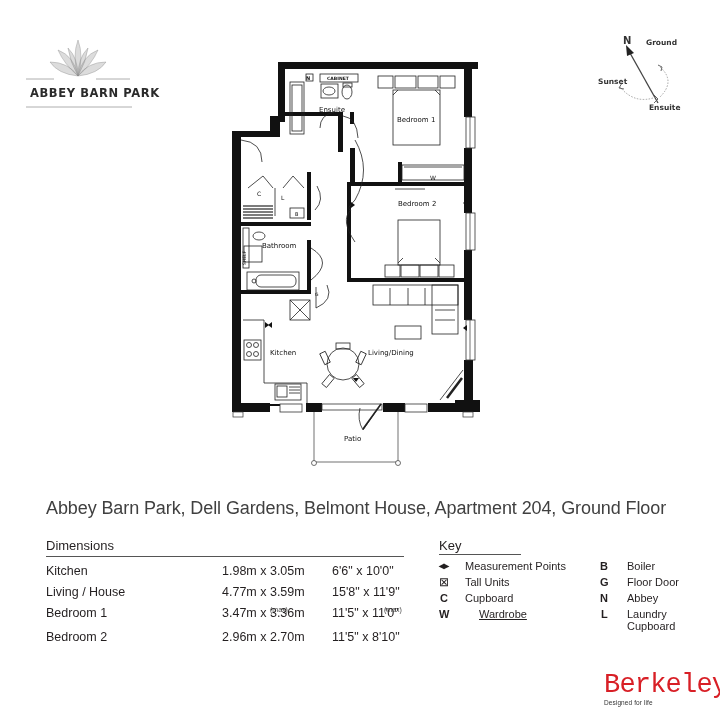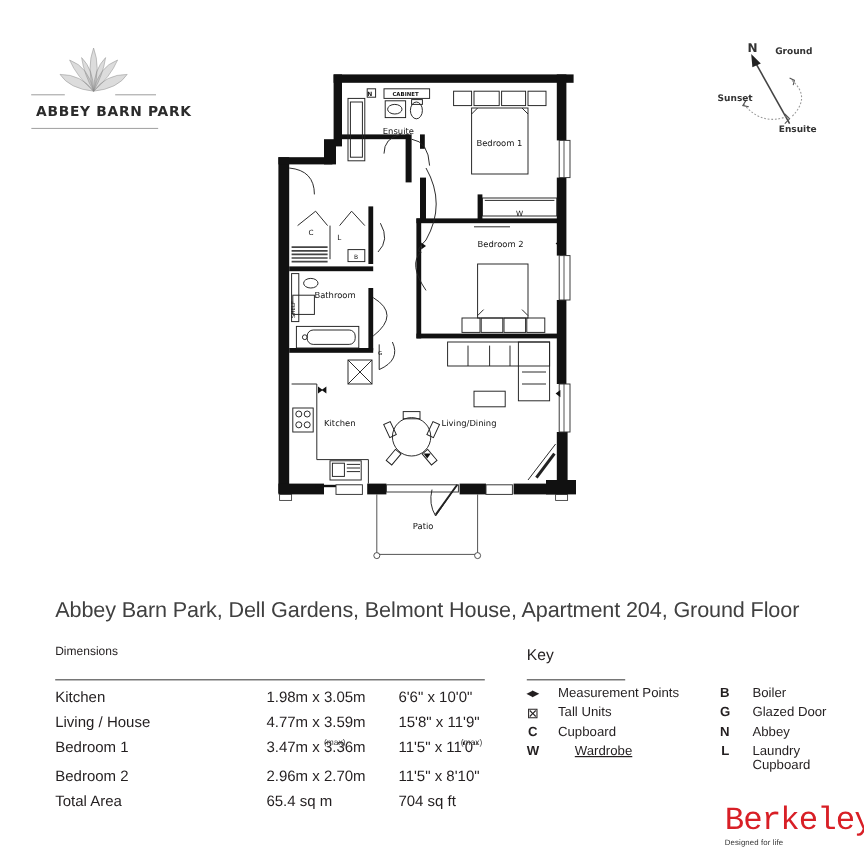--- a/index.html
+++ b/index.html
@@ -5,28 +5,28 @@
   html, body { margin:0; padding:0; background:#ffffff; }
   body { width:720px; height:720px; position:relative; overflow:hidden; font-family:"Liberation Sans", sans-serif; color:#231f20; }
   .abs { position:absolute; }
   .logo { left:20px; top:34px; width:150px; height:80px; }
   .logo-text { position:absolute; left:10px; top:52px; font-family:"DejaVu Sans", sans-serif; font-weight:bold; font-size:11.5px; letter-spacing:0.6px; color:#2b2b2b; }
   .compass { left:590px; top:25px; width:110px; height:95px; }
   .compass-label { position:absolute; font-family:"DejaVu Sans", sans-serif; font-size:7.5px; font-weight:bold; color:#333; }
   .plan { left:225px; top:55px; width:270px; height:420px; }
   .title { left:46px; top:498px; font-size:18px; color:#404040; white-space:nowrap; letter-spacing:-0.1px; }
   .dims { left:46px; top:538px; width:358px; }
-  .dims-head { font-size:10px; padding-bottom:17px; border-bottom:1px solid #555; margin-bottom:4px; }
+  .dims-head { font-size:13px; padding-bottom:3px; border-bottom:1px solid #555; margin-bottom:4px; }
   .dim-row { position:relative; height:21px; font-size:12.5px; }
   .dim-row.tall { height:24px; }
   .dim-row span { position:absolute; top:3px; }
   .c1 { left:0; } .c2 { left:176px; } .c3 { left:286px; }
   .max { position:absolute; font-size:7px; color:#444; top:17px; }
   .key { left:439px; top:538px; width:260px; }
-  .key-head { font-size:13px; padding-bottom:13px; border-bottom:1px solid #555; width:82px; margin-bottom:5px; }
+  .key-head { font-size:13px; padding-bottom:1px; border-bottom:1px solid #555; width:82px; margin-bottom:5px; }
   .key-row { position:absolute; font-size:11px; }
   .sym { font-weight:bold; font-size:11px; }
   .brand { left:604px; top:672px; }
   .brand-name { font-family:Liberation Mono, monospace; font-size:27px; color:#d81f26; letter-spacing:-0.8px; line-height:27px; }
   .brand-tag { font-size:6.5px; color:#333; margin-top:0px; letter-spacing:0.1px; }
   svg text { font-family:"DejaVu Sans", sans-serif; }
 </style>
 </head>
 <body>
 
@@ -273,42 +273,37 @@
     <span class="c2">3.47m x 3.36m</span>
     <span class="c3">11'5" x 11'0"</span>
     <span class="max" style="left:224px">(max)</span>
     <span class="max" style="left:338px">(max)</span>
   </div>
   <div class="dim-row">
     <span class="c1">Bedroom 2</span>
     <span class="c2">2.96m x 2.70m</span>
     <span class="c3">11'5" x 8'10"</span>
   </div>
-  <div class="dim-row">
-    <span class="c1">Total Area</span>
-    <span class="c2">65.4 sq m</span>
-    <span class="c3">704 sq ft</span>
-  </div>
 </div>
 
 <div class="abs key">
   <div class="key-head">Key</div>
   <div style="position:relative;height:80px;">
     <span class="key-row sym" style="left:0;top:0;font-size:10px;">◂▸</span>
     <span class="key-row" style="left:26px;top:0;">Measurement Points</span>
     <span class="key-row" style="left:0;top:15px;font-size:12px;">⊠</span>
     <span class="key-row" style="left:26px;top:16px;text-align:center;">Tall Units</span>
     <span class="key-row sym" style="left:1px;top:32px;">C</span>
     <span class="key-row" style="left:26px;top:32px;">Cupboard</span>
     <span class="key-row sym" style="left:0;top:48px;">W</span>
     <span class="key-row" style="left:40px;top:48px;text-decoration:underline;">Wardrobe</span>
     <span class="key-row sym" style="left:161px;top:0;">B</span>
     <span class="key-row" style="left:188px;top:0;">Boiler</span>
     <span class="key-row sym" style="left:161px;top:16px;">G</span>
-    <span class="key-row" style="left:188px;top:16px;">Glazed Door</span>
+    <span class="key-row" style="left:188px;top:16px;">Floor Door</span>
     <span class="key-row sym" style="left:161px;top:32px;">N</span>
     <span class="key-row" style="left:188px;top:32px;">Abbey</span>
     <span class="key-row sym" style="left:162px;top:48px;">L</span>
     <span class="key-row" style="left:188px;top:48px;width:52px;line-height:12px;">Laundry Cupboard</span>
   </div>
 </div>
 
 <div class="abs brand">
   <div class="brand-name">Berkeley</div>
   <div class="brand-tag">Designed for life</div>

